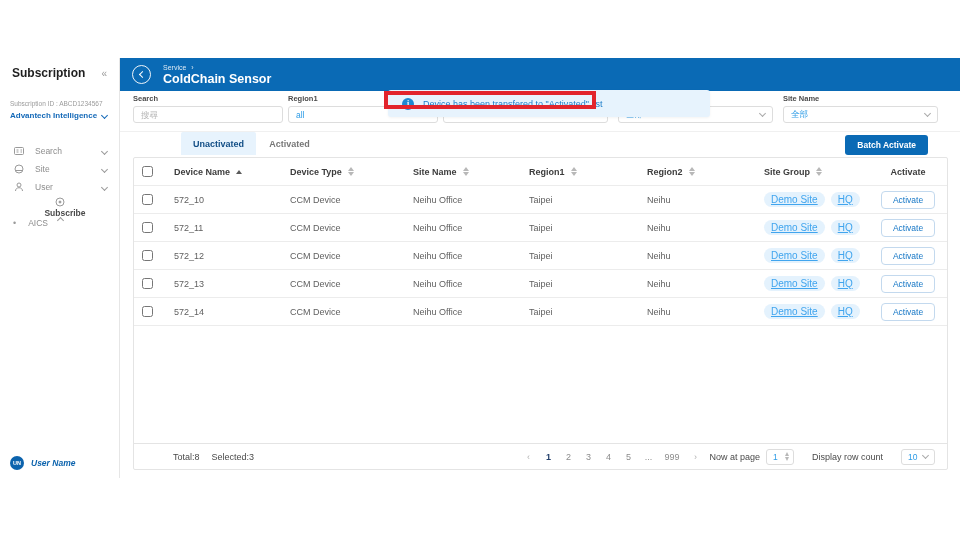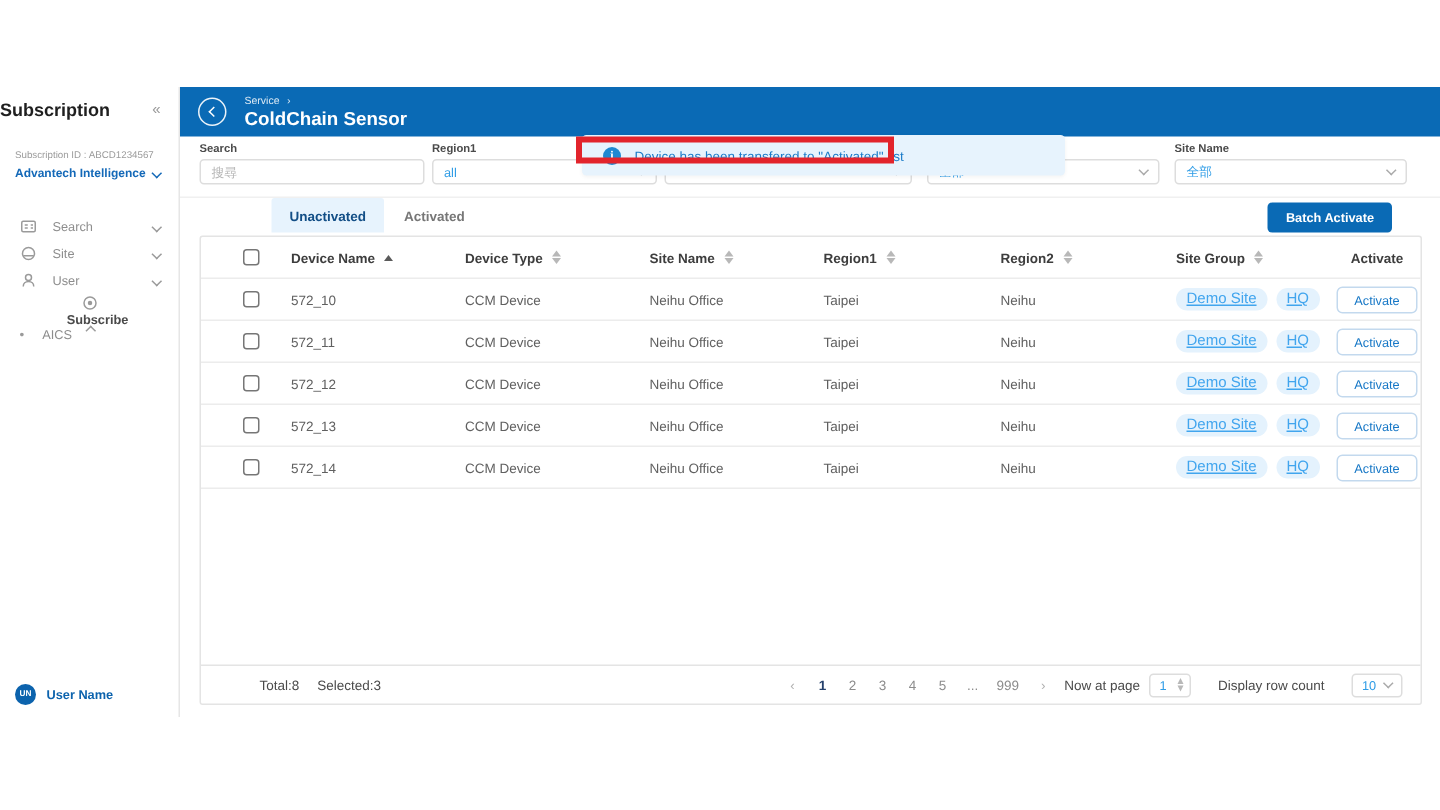--- a/index.html
+++ b/index.html
@@ -6,34 +6,34 @@
     --primary:#0a6ab5; --value-blue:#2e9ce6; --badge-text:#41a5ee; --badge-bg:#e4f2fd;
     --toast-bg:#e7f3fd; --toast-text:#1b7cc9; --annot-red:#e2242c; --tab-active-bg:#e7f3fd;
     --tab-active-text:#124e86; --border:#e4e4e4;
   }
   *{margin:0;padding:0;box-sizing:border-box;font-family:"Liberation Sans",sans-serif;}
   body{width:960px;height:540px;background:#fff;position:relative;overflow:hidden;}
   .app{position:absolute;left:0;top:58px;width:960px;height:420px;}
 
   
   .sidebar{position:absolute;left:0;top:0;width:120px;height:420px;background:#fff;border-right:1px solid #e6e6e6;}
-  .sb-title-row{display:flex;align-items:center;justify-content:space-between;padding:8px 12px 0 0;}
+  .sb-title-row{display:flex;align-items:center;justify-content:space-between;padding:8px 12px 0 12px;}
   .sb-title{font-size:12px;font-weight:700;color:#1f1f1f;}
   .sb-collapse{font-size:10px;color:#9a9a9a;cursor:pointer;}
   .sb-subid{padding:20px 10px 0 10px;font-size:6.5px;color:#9b9b9b;}
   .sb-org{padding:4px 10px 0 10px;font-size:8px;font-weight:700;color:#1469b8;display:flex;align-items:center;gap:5px;}
   .sb-menu{margin-top:22px;}
   .sb-item{display:flex;align-items:center;height:18px;padding:0 12px 0 13px;font-size:8.5px;color:#8d8d8d;cursor:pointer;}
   .sb-item .lbl{margin-left:10px;flex:1;}
   .sb-item.active{color:#4a4a4a;font-weight:700;flex-direction:column;}
   .sb-sub{display:flex;align-items:center;height:18px;padding-left:13px;font-size:8.5px;color:#8d8d8d;cursor:pointer;}
   .sb-sub .dot{font-size:9px;margin-right:12px;color:#9a9a9a;}
   .sb-user{position:absolute;left:10px;bottom:8px;display:flex;align-items:center;gap:7px;cursor:pointer;}
   .avatar{width:14px;height:14px;border-radius:50%;background:#0c63ad;color:#fff;font-size:5.5px;font-weight:700;display:flex;align-items:center;justify-content:center;}
-  .sb-user .uname{font-size:8.5px;font-weight:700;color:#0c63ad;}
+  .sb-user .uname{font-size:8.5px;font-weight:700;color:#0c63ad;font-style:italic;}
   .icon12{width:12px;height:12px;flex:none;}
   .chev{width:5px;height:5px;border-right:1px solid #9a9a9a;border-bottom:1px solid #9a9a9a;transform:rotate(45deg);flex:none;}
   .chev.up{transform:rotate(-135deg);}
   .chev.blue{border-color:#1469b8;}
 
   
   .main{position:absolute;left:120px;top:0;width:840px;height:420px;background:#fff;}
   .mheader{position:absolute;left:0;top:0;width:840px;height:33px;background:var(--primary);display:flex;align-items:center;padding-left:12px;}
   .back-btn{width:19px;height:19px;border:1.4px solid rgba(255,255,255,.92);border-radius:50%;display:flex;align-items:center;justify-content:center;cursor:pointer;flex:none;}
   .back-btn .chevw{width:5px;height:5px;border-left:1.4px solid #fff;border-bottom:1.4px solid #fff;transform:rotate(45deg);margin-left:2px;}
@@ -59,21 +59,21 @@
 
   
   .tabs{position:absolute;left:13px;top:74px;display:flex;height:23px;padding-left:48px;}
   .tab{min-width:67px;padding:0 12px;display:flex;align-items:center;justify-content:center;font-size:9px;cursor:pointer;color:#777;font-weight:600;}
   .tab.active{background:var(--tab-active-bg);color:var(--tab-active-text);font-weight:700;border-radius:2px 2px 0 0;}
   .batch-btn{position:absolute;right:32px;top:77px;background:var(--primary);color:#fff;border:none;border-radius:3px;font-size:8.5px;font-weight:600;padding:5px 12px;cursor:pointer;}
 
   
   .card{position:absolute;left:13px;top:99px;width:815px;height:313px;border:1px solid var(--border);border-radius:2px;background:#fff;}
   .trow{display:grid;grid-template-columns:40px 116px 123px 116px 118px 117px 105px 1fr;height:28px;align-items:center;border-bottom:1px solid #ececec;}
-  .cell{font-size:9px;color:#606060;display:flex;align-items:center;margin-left:20px;}
+  .cell{font-size:9px;color:#606060;display:flex;align-items:center;}
   .cell.chk{padding-left:8px;}
   .cell input[type=checkbox]{width:11px;height:11px;accent-color:var(--primary);cursor:pointer;}
   .thead .cell{font-weight:700;color:#3d3d3d;gap:6px;}
   .sorticon{display:inline-flex;flex-direction:column;gap:1px;}
   .tri-up{width:0;height:0;border-left:3px solid transparent;border-right:3px solid transparent;border-bottom:4px solid #b8b8b8;}
   .tri-dn{width:0;height:0;border-left:3px solid transparent;border-right:3px solid transparent;border-top:4px solid #b8b8b8;}
   .tri-up.dark{border-bottom-color:#5a5a5a;}
   .badges{gap:6px;}
   .badge{background:var(--badge-bg);color:var(--badge-text);font-size:10px;padding:2px 7px;border-radius:8px;white-space:nowrap;text-decoration:underline;}
   .actcol{justify-content:center;}

